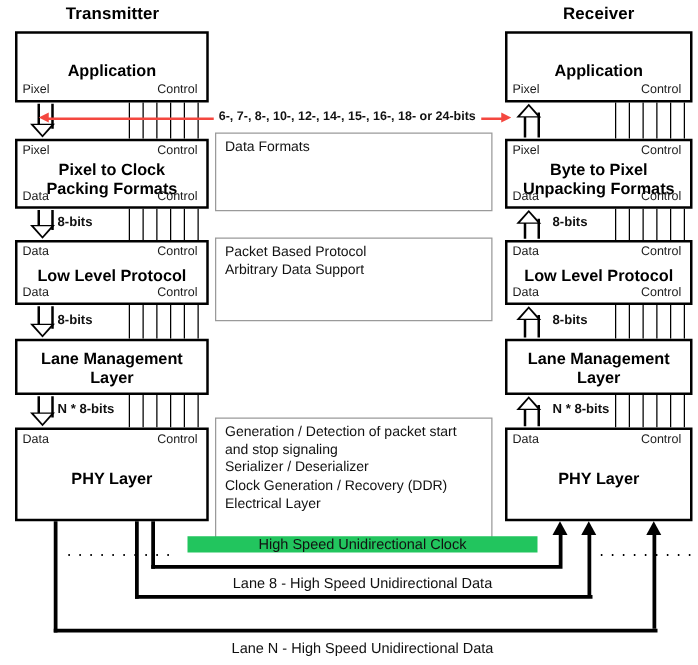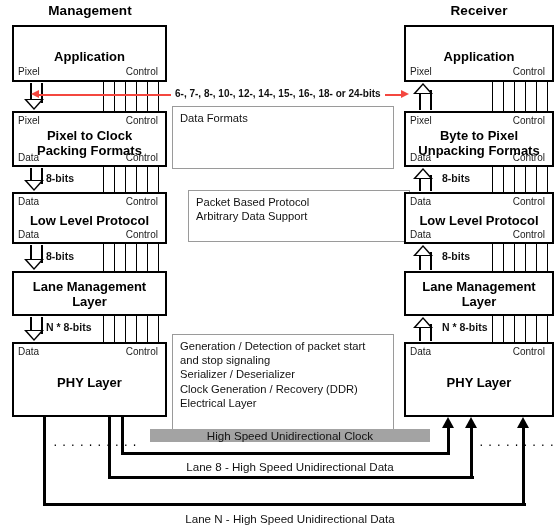--- a/index.html
+++ b/index.html
@@ -62,21 +62,21 @@
           border-bottom:11px solid #000;}
   .dots{position:absolute;font-size:11px;letter-spacing:2.2px;color:#000;
         font-family:"Liberation Mono","DejaVu Sans Mono",monospace;}
   .wirelbl{position:absolute;font-size:11.6px;color:#111;text-align:center;white-space:nowrap;}
 </style>
 </head>
 <body>
 
 <div id="stage">
 
-  <div class="abs colhead" style="left:10px;top:3px;width:160px;">Management</div>
+  <div class="abs colhead" style="left:10px;top:3px;width:160px;">Transmitter</div>
   <div class="abs colhead" style="left:404px;top:3px;width:150px;">Receiver</div>
 
   <div class="abs lbox" style="left:12px;top:25px;width:155px;height:57px;">
     <div class="title" style="top:22px;">Application</div>
     <div class="port l" style="bottom:3px;">Pixel</div>
     <div class="port r" style="bottom:3px;">Control</div>
   </div>
 
   <div class="bus" style="left:103px;top:82px;width:60px;height:29px;">
     <i style="left:0"></i>
@@ -164,21 +164,21 @@
   <div class="abs lbox" style="left:12px;top:342px;width:155px;height:75px;">
     <div class="port l" style="top:2px;">Data</div>
     <div class="port r" style="top:2px;">Control</div>
     <div class="title" style="top:31px;">PHY Layer</div>
   </div>
 
   <div class="abs dbox" style="left:172px;top:106px;width:222px;height:63px;">
     <div class="txt" style="white-space:pre-line;">Data Formats</div>
   </div>
 
-  <div class="abs dbox" style="left:172px;top:190px;width:222px;height:52px;margin-left:16px;">
+  <div class="abs dbox" style="left:172px;top:190px;width:222px;height:67px;">
     <div class="txt" style="white-space:pre-line;">Packet Based Protocol
 Arbitrary Data Support</div>
   </div>
 
 
   <div class="abs dbox" style="left:172px;top:334px;width:222px;height:99px;">
     <div class="txt" style="white-space:pre-line;">Generation / Detection of packet start
 and stop signaling
 Serializer / Deserializer
 Clock Generation / Recovery (DDR)
@@ -271,21 +271,21 @@
   <div class="abs lbox" style="left:404px;top:342px;width:150px;height:75px;">
     <div class="port l" style="top:2px;">Data</div>
     <div class="port r" style="top:2px;">Control</div>
     <div class="title" style="top:31px;">PHY Layer</div>
   </div>
 
   <div class="wirev" style="left:121px;top:417px;height:38px;"></div>
   <div class="wireh" style="left:121px;top:451.6px;width:329px;"></div>
   <div class="wirev" style="left:446.6px;top:427px;height:25px;"></div>
   <div class="uphead" style="left:441.8px;top:417px;"></div>
-  <div class="abs wirelbl" style="left:150px;top:429px;width:280px;background:#a3a3a3;">High Speed Unidirectional Clock</div>
+  <div class="abs wirelbl" style="left:150px;top:429px;width:280px;background:#22c55e;">High Speed Unidirectional Clock</div>
 
   <div class="wirev" style="left:107.5px;top:417px;height:62px;"></div>
   <div class="wireh" style="left:107.5px;top:475.6px;width:366px;"></div>
   <div class="wirev" style="left:470px;top:427px;height:49px;"></div>
   <div class="uphead" style="left:465.2px;top:417px;"></div>
   <div class="abs wirelbl" style="left:130px;top:460px;width:320px;background:#fff;">Lane 8 - High Speed Unidirectional Data</div>
 
   <div class="wirev" style="left:42.5px;top:417px;height:89px;"></div>
   <div class="wireh" style="left:42.5px;top:502.6px;width:483px;"></div>
   <div class="wirev" style="left:522px;top:427px;height:76px;"></div>

